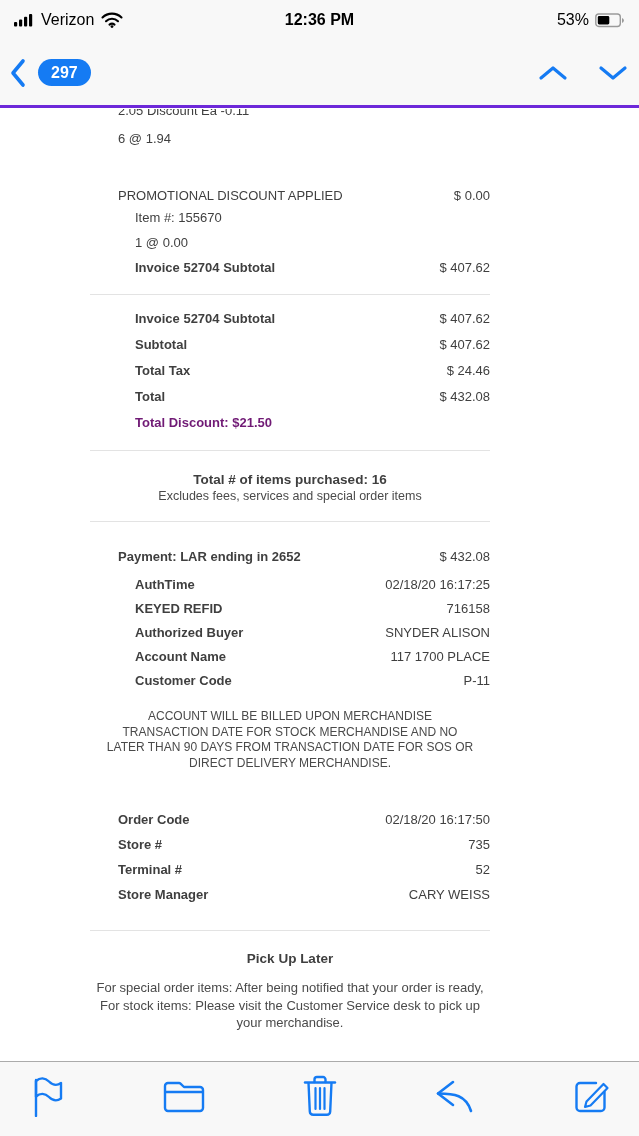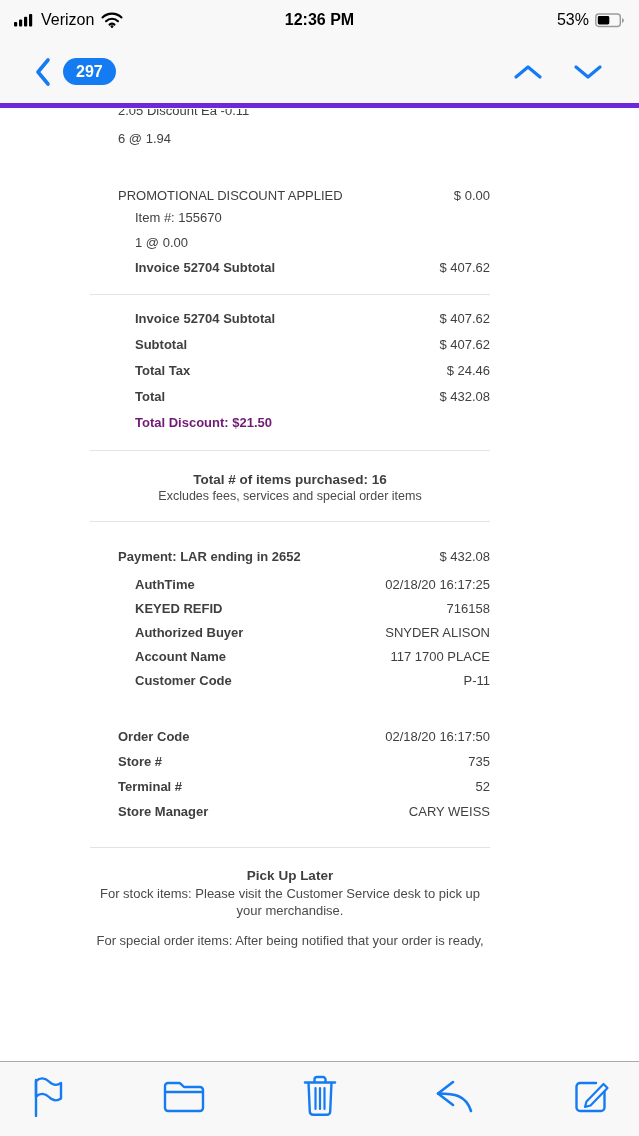--- a/index.html
+++ b/index.html
@@ -15,22 +15,22 @@
     padding:0 14px; color:#000;
   }
   .sb-left { display:flex; align-items:center; gap:7px; width:200px; }
   .sb-carrier { font-size:16px; }
   .sb-time { font-size:16px; font-weight:bold; position:absolute; left:0; right:0; text-align:center; }
   .sb-right { display:flex; align-items:center; gap:6px; width:200px; justify-content:flex-end; z-index:2; }
   .sb-batt-pct { font-size:16px; }
   
   .navbar {
     position:absolute; top:40px; left:0; width:639px; height:68px;
-    background:#f8f8f8; border-bottom:5px solid #6d28d9;
-    display:flex; align-items:center; justify-content:space-between; padding:0 29px;
+    background:#f8f8f8; border-bottom:3px solid #6d28d9;
+    display:flex; align-items:center; justify-content:space-between; padding:0 4px;
   }
   .nav-left { display:flex; align-items:center; gap:8px; }
   .badge {
     background:#157bf3; color:#fff; font-size:16px; font-weight:bold;
     padding:4px 13px; border-radius:15px; line-height:1.2;
   }
   .nav-right { display:flex; align-items:center; gap:28px; padding-right:6px; }
   
   .content {
     position:absolute; top:109px; left:0; width:581px; height:952px;
@@ -184,20 +184,21 @@
     </div>
     <div class="row ind2" style="margin-top:9px;">
       <span class="b">Account Name</span>
       <span class="val">117 1700 PLACE</span>
     </div>
     <div class="row ind2" style="margin-top:9px;">
       <span class="b">Customer Code</span>
       <span class="val">P-11</span>
     </div>
 
+    <div class="note" style="margin-top:21px;">ACCOUNT WILL BE BILLED UPON MERCHANDISE TRANSACTION DATE FOR STOCK MERCHANDISE AND NO LATER THAN 90 DAYS FROM TRANSACTION DATE FOR SOS OR DIRECT DELIVERY MERCHANDISE.</div>
 
     <div class="row ind1" style="margin-top:41px;">
       <span class="b">Order Code</span>
       <span class="val">02/18/20 16:17:50</span>
     </div>
     <div class="row ind1" style="margin-top:10px;">
       <span class="b">Store #</span>
       <span class="val">735</span>
     </div>
     <div class="row ind1" style="margin-top:10px;">
@@ -205,22 +206,22 @@
       <span class="val">52</span>
     </div>
     <div class="row ind1" style="margin-top:10px;">
       <span class="b">Store Manager</span>
       <span class="val">CARY WEISS</span>
     </div>
 
     <div class="divider" style="margin-top:28px;"></div>
 
     <div class="center b" style="margin-top:20px; font-size:13.5px;">Pick Up Later</div>
+    <div class="center sub" style="margin-top:14px; font-size:13px;">For special order items: After being notified that your order is ready,</div>
     <div class="center sub" style="margin-top:2px; line-height:17px; width:392px; margin-left:auto; margin-right:auto; font-size:13px;">For stock items: Please visit the Customer Service desk to pick up your merchandise.</div>
-    <div class="center sub" style="margin-top:14px; font-size:13px;">For special order items: After being notified that your order is ready,</div>
 
   </div>
 </div>
 
 <div class="toolbar">
 
   <span class="tool-btn">
     <svg width="34" height="42" viewBox="0 0 34 42">
       <path d="M5 41 L5 5" fill="none" stroke="#157bf3" stroke-width="2.4" stroke-linecap="round"></path>
       <path d="M5 6 C 9 2.5, 14 2.5, 18 6.5 C 22 10.5, 26.5 10.5, 30 8 L30 23.5 C 26.5 26, 22 26, 18 22 C 14 18, 9 18, 5 21.5 Z" fill="none" stroke="#157bf3" stroke-width="2.4" stroke-linejoin="round"></path>

